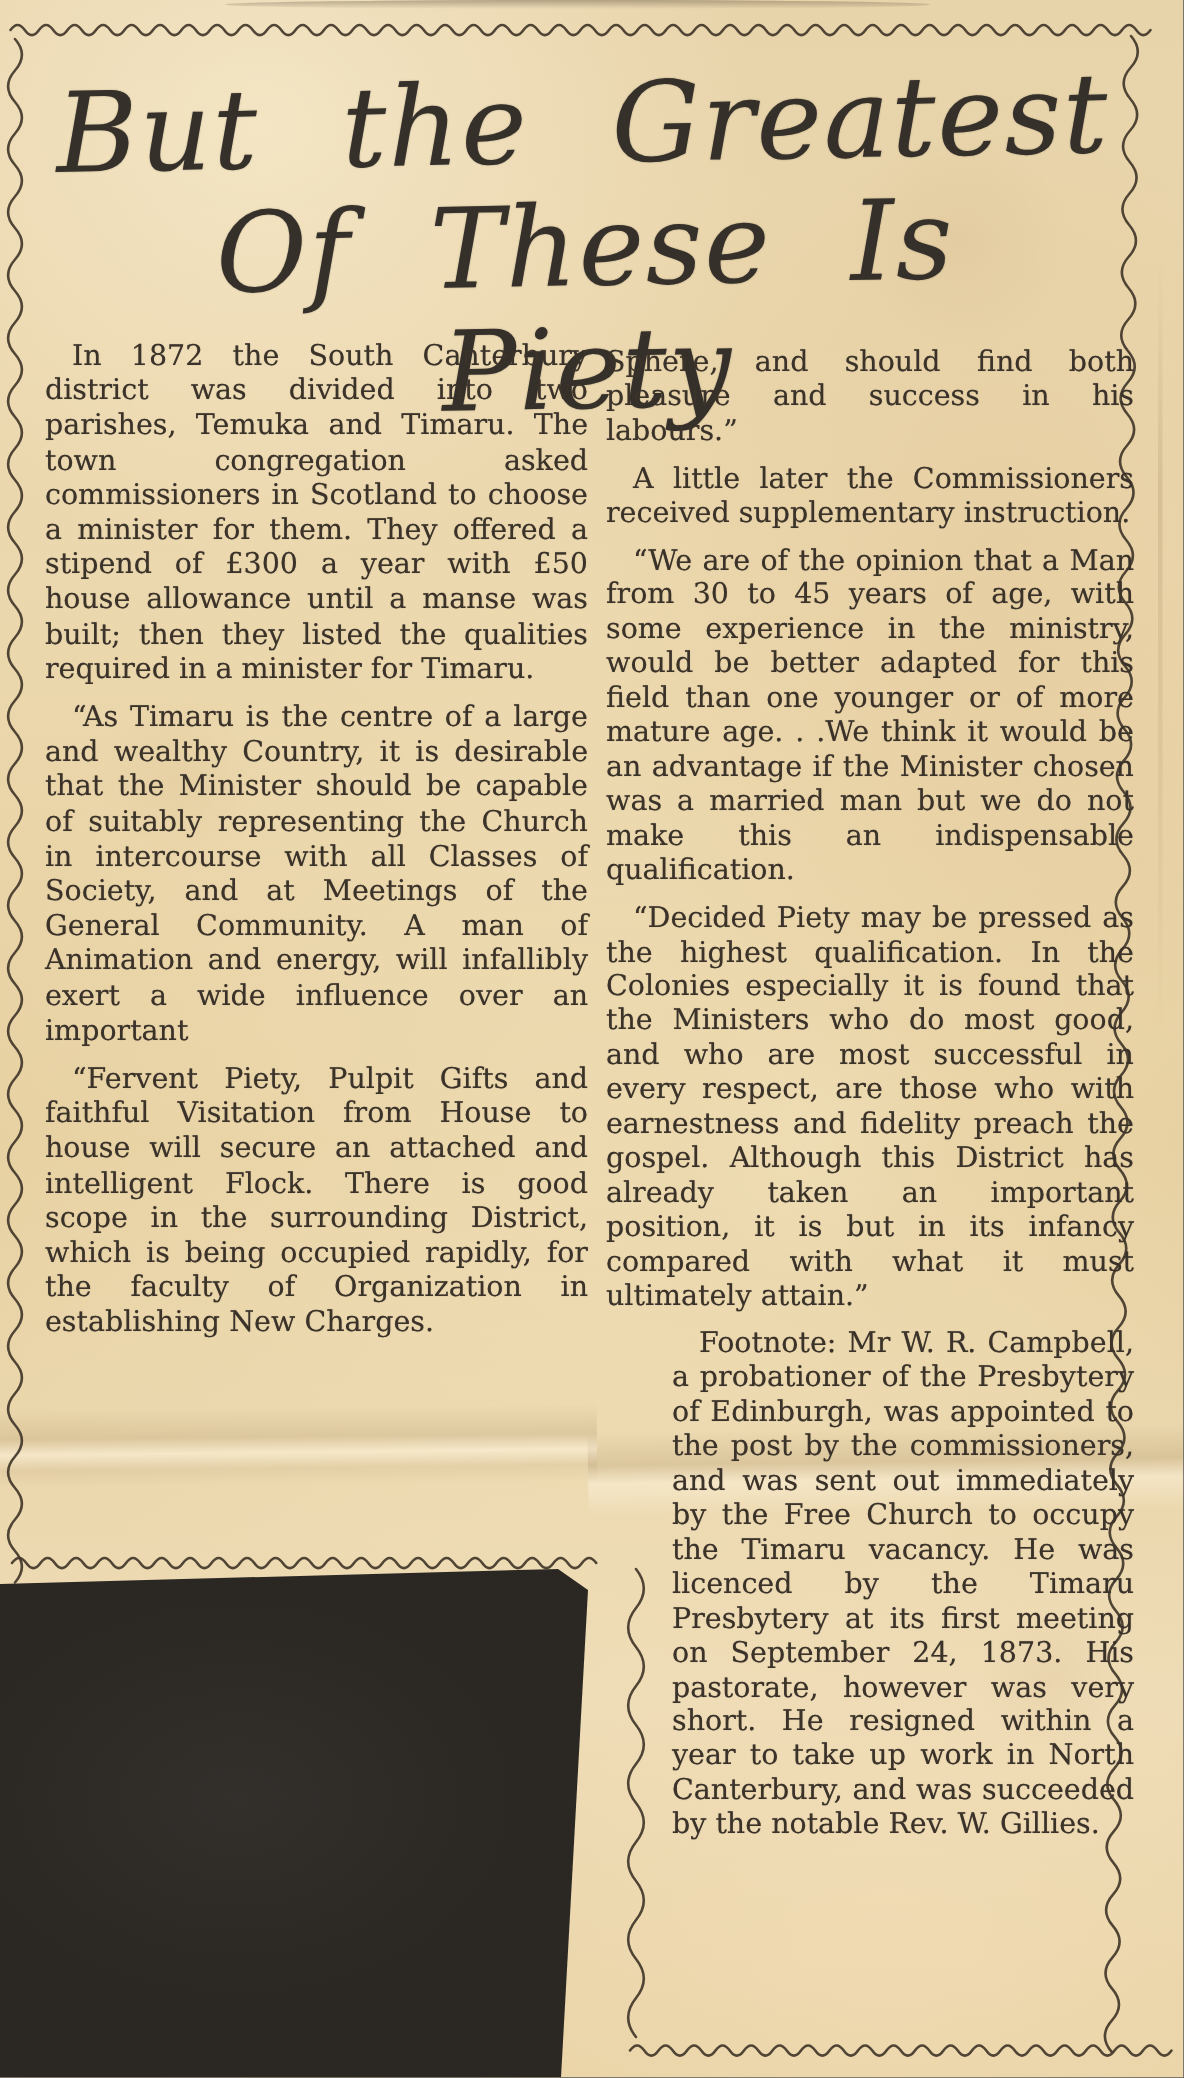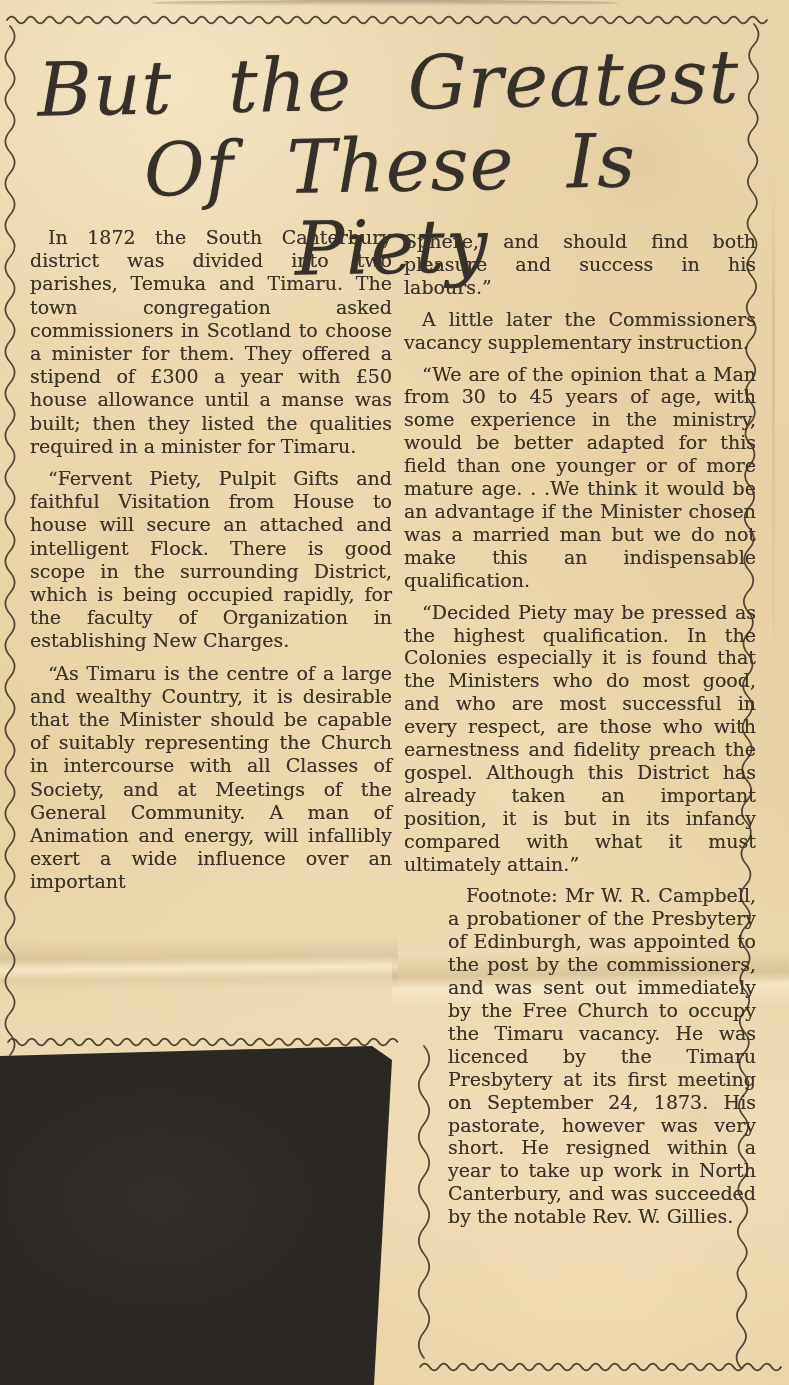--- a/index.html
+++ b/index.html
@@ -116,27 +116,27 @@
       <path d="M0,7 q4.75,-6.8 9.5,0 t9.5,0 t9.5,0 t9.5,0 t9.5,0 t9.5,0 t9.5,0 t9.5,0 t9.5,0 t9.5,0 t9.5,0 t9.5,0 t9.5,0 t9.5,0 t9.5,0 t9.5,0 t9.5,0 t9.5,0 t9.5,0 t9.5,0 t9.5,0 t9.5,0 t9.5,0 t9.5,0 t9.5,0 t9.5,0 t9.5,0 t9.5,0 t9.5,0 t9.5,0 t9.5,0 t9.5,0 t9.5,0 t9.5,0 t9.5,0 t9.5,0 t9.5,0 t9.5,0"></path>
     </svg>
 
   <div class="headline">
     <div class="l1">But the Greatest</div>
     <div class="l2">Of These Is Piety</div>
   </div>
 
   <div class="col col-left">
     <p class="indent">In 1872 the South Canterbury district was divided into two parishes, Temuka and Timaru. The town congregation asked commissioners in Scotland to choose a minister for them. They offered a stipend of £300 a year with £50 house allowance until a manse was built; then they listed the qualities required in a minister for Timaru.</p>
+    <p class="indent">“As Timaru is the centre of a large and wealthy Country, it is desirable that the Minister should be capable of suitably representing the Church in intercourse with all Classes of Society, and at Meetings of the General Community. A man of Animation and energy, will infallibly exert a wide influence over an important</p>
     <p class="indent">“Fervent Piety, Pulpit Gifts and faithful Visitation from House to house will secure an attached and intelligent Flock. There is good scope in the surrounding District, which is being occupied rapidly, for the faculty of Organization in establishing New Charges.</p>
-    <p class="indent">“As Timaru is the centre of a large and wealthy Country, it is desirable that the Minister should be capable of suitably representing the Church in intercourse with all Classes of Society, and at Meetings of the General Community. A man of Animation and energy, will infallibly exert a wide influence over an important</p>
   </div>
 
   <div class="col col-right">
     <p>Sphere, and should find both pleasure and success in his labours.”</p>
-    <p class="indent">A little later the Commissioners vacancy supplementary instruction.</p>
+    <p class="indent">A little later the Commissioners received supplementary instruction.</p>
     <p class="indent">“We are of the opinion that a Man from 30 to 45 years of age, with some experience in the ministry, would be better adapted for this field than one younger or of more mature age. . .We think it would be an advantage if the Minister chosen was a married man but we do not make this an indispensable qualification.</p>
     <p class="indent">“Decided Piety may be pressed as the highest qualification. In the Colonies especially it is found that the Ministers who do most good, and who are most successful in every respect, are those who with earnestness and fidelity preach the gospel. Although this District has already taken an important position, it is but in its infancy compared with what it must ultimately attain.”</p>
     <p class="indent footnote">Footnote: Mr W. R. Campbell, a probationer of the Presbytery of Edinburgh, was appointed to the post by the commissioners, and was sent out immediately by the Free Church to occupy the Timaru vacancy. He was licenced by the Timaru Presbytery at its first meeting on September 24, 1873. His pastorate, however was very short. He resigned within a year to take up work in North Canterbury, and was succeeded by the notable Rev. W. Gillies.</p>
   </div>
 
   <div class="dark-corner"></div>
 
 </div>
 
 </body></html>

